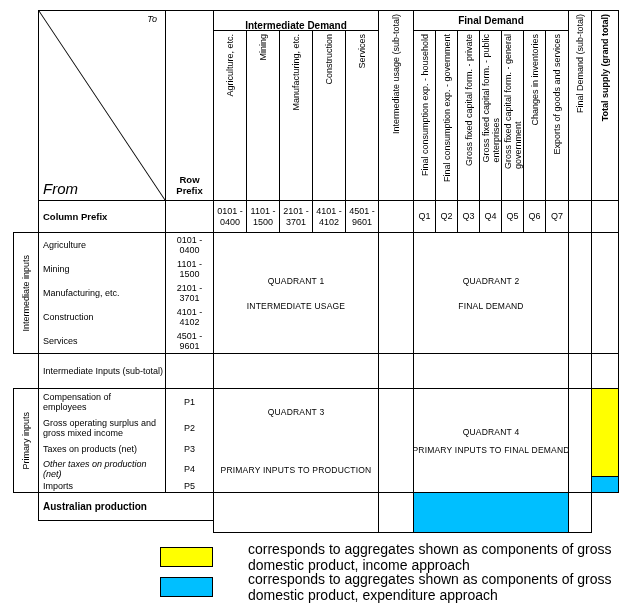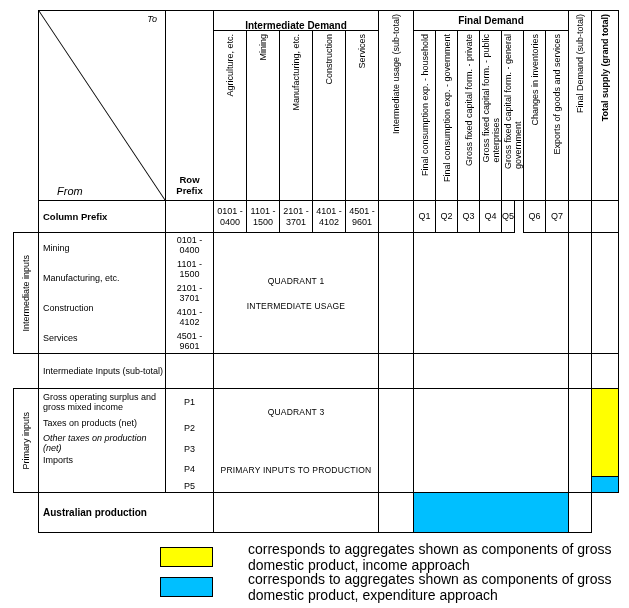--- a/index.html
+++ b/index.html
@@ -15,21 +15,21 @@
   .rotcenter .rot { writing-mode:vertical-rl; transform:rotate(180deg); font-size:9px; line-height:10px; }
   .stack { display:flex; flex-direction:column; }
   .slot { flex:1; display:flex; align-items:center; padding-left:4px; font-size:9px; line-height:10px; white-space:pre-line; }
   .pslot { flex:1; display:flex; align-items:center; justify-content:center; text-align:center; font-size:9px; line-height:10px; white-space:pre-line; }
   .quad { display:flex; flex-direction:column; align-items:center; justify-content:center; font-size:8.5px; letter-spacing:0.2px; white-space:nowrap; }
   .quad .sub1 { margin-top:15px; }
   .quad .sub2 { margin-top:8px; }
   .labelcell { display:flex; align-items:center; padding-left:4px; font-size:9px; white-space:nowrap; }
   .prefixcell { display:flex; align-items:center; justify-content:center; text-align:center; font-size:9px; line-height:11px; white-space:pre-line; }
   .corner-to { position:absolute; top:3px; right:8px; font-size:9px; font-style:italic; }
-  .corner-from { position:absolute; bottom:3px; left:18px; font-size:11px; font-style:italic;margin-top:26px; }
+  .corner-from { position:absolute; bottom:3px; left:4px; font-size:15px; font-style:italic;margin-top:26px; }
   .legend-text { position:absolute; display:flex; align-items:center; font-size:14px; }
 </style>
 </head>
 <body>
 
 <div id="stage">
 
   <div class="cell" style="left:38px; top:10px; width:128px; height:191px;">
     <svg style="position:absolute; left:0; top:0; width:100%; height:100%;" viewBox="0 0 100 100" preserveAspectRatio="none">
         <line x1="0" y1="0" x2="100" y2="100" stroke="#000" stroke-width="0.6"></line>
@@ -107,30 +107,31 @@
 3701</div>
   <div class="cell prefixcell" style="left:312px; top:200px; width:34px; height:33px;">4101 -
 4102</div>
   <div class="cell prefixcell" style="left:345px; top:200px; width:34px; height:33px;">4501 -
 9601</div>
   <div class="cell" style="left:378px; top:200px; width:36px; height:33px;"></div>
   <div class="cell prefixcell" style="left:413px; top:200px; width:23px; height:33px;">Q1</div>
   <div class="cell prefixcell" style="left:435px; top:200px; width:23px; height:33px;">Q2</div>
   <div class="cell prefixcell" style="left:457px; top:200px; width:23px; height:33px;">Q3</div>
   <div class="cell prefixcell" style="left:479px; top:200px; width:23px; height:33px;">Q4</div>
-  <div class="cell prefixcell" style="left:501px; top:200px; width:14px; height:33px;">Q5</div>
+  <div class="cell prefixcell" style="left:501px; top:200px; width:23px; height:33px;">Q5</div>
   <div class="cell prefixcell" style="left:523px; top:200px; width:23px; height:33px;">Q6</div>
   <div class="cell prefixcell" style="left:545px; top:200px; width:24px; height:33px;text-align:center;">Q7</div>
   <div class="cell" style="left:568px; top:200px; width:24px; height:33px;"></div>
   <div class="cell" style="left:591px; top:200px; width:28px; height:33px;"></div>
 
   <div class="cell rotcenter" style="left:13px; top:232px; width:26px; height:122px;">
       <span class="rot">Intermediate inputs</span>
     </div>
   <div class="cell stack" style="left:38px; top:232px; width:128px; height:122px;">
+    <div class="slot">Agriculture</div>
     <div class="slot">Mining</div>
     <div class="slot">Manufacturing, etc.</div>
     <div class="slot">Construction</div>
     <div class="slot">Services</div>
   </div>
   <div class="cell stack" style="left:165px; top:232px; width:49px; height:122px;">
     <div class="pslot">0101 -
 0400</div>
     <div class="pslot">1101 -
 1500</div>
@@ -139,59 +140,69 @@
     <div class="pslot">4101 -
 4102</div>
     <div class="pslot">4501 -
 9601</div>
   </div>
   <div class="cell quad" style="left:213px; top:232px; width:166px; height:122px;">
     <div>QUADRANT 1</div>
     <div class="sub1">INTERMEDIATE USAGE</div>
   </div>
   <div class="cell" style="left:378px; top:232px; width:36px; height:122px;"></div>
+  <div class="cell quad" style="left:413px; top:232px; width:156px; height:122px;">
+    <div>QUADRANT 2</div>
+    <div class="sub1">FINAL DEMAND</div>
+  </div>
   <div class="cell" style="left:568px; top:232px; width:24px; height:122px;"></div>
   <div class="cell" style="left:591px; top:232px; width:28px; height:122px;"></div>
 
   <div class="cell labelcell" style="left:38px; top:353px; width:128px; height:36px; overflow:visible;">Intermediate Inputs (sub-total)</div>
   <div class="cell" style="left:165px; top:353px; width:49px; height:36px;"></div>
   <div class="cell" style="left:213px; top:353px; width:166px; height:36px;"></div>
   <div class="cell" style="left:378px; top:353px; width:36px; height:36px;"></div>
   <div class="cell" style="left:413px; top:353px; width:156px; height:36px;"></div>
   <div class="cell" style="left:568px; top:353px; width:24px; height:36px;"></div>
   <div class="cell" style="left:591px; top:353px; width:28px; height:36px;"></div>
 
   <div class="cell rotcenter" style="left:13px; top:388px; width:26px; height:105px;">
       <span class="rot">Primary inputs</span>
     </div>
   <div class="cell stack" style="left:38px; top:388px; width:128px; height:105px;">
+    <div class="slot" style="flex:none; height:26px;">Compensation of
+employees</div>
     <div class="slot" style="flex:none; height:26px;">Gross operating surplus and
 gross mixed income</div>
     <div class="slot" style="flex:none; height:16px;">Taxes on products (net)</div>
     <div class="slot" style="flex:none; height:23px;font-style:italic;">Other taxes on production
 (net)</div>
     <div class="slot" style="flex:none; height:12px;">Imports</div>
   </div>
   <div class="cell stack" style="left:165px; top:388px; width:49px; height:105px;">
     <div class="pslot" style="flex:none; height:26px;">P1</div>
     <div class="pslot" style="flex:none; height:26px;">P2</div>
     <div class="pslot" style="flex:none; height:16px;">P3</div>
     <div class="pslot" style="flex:none; height:23px;">P4</div>
     <div class="pslot" style="flex:none; height:12px;">P5</div>
   </div>
   <div class="cell quad" style="left:213px; top:388px; width:166px; height:105px;gap:40px;">
     <div>QUADRANT 3</div>
     <div class="sub2">PRIMARY INPUTS TO PRODUCTION</div>
   </div>
   <div class="cell" style="left:378px; top:388px; width:36px; height:105px;"></div>
+  <div class="cell quad" style="left:413px; top:388px; width:156px; height:105px;">
+    <div>QUADRANT 4</div>
+    <div class="sub2">PRIMARY INPUTS TO FINAL DEMAND</div>
+  </div>
   <div class="cell" style="left:568px; top:388px; width:24px; height:105px;"></div>
   <div class="cell" style="left: 591px; top: 388px; width: 28px; height: 89px; background-color: rgb(255, 255, 0);"></div>
   <div class="cell" style="left: 591px; top: 476px; width: 28px; height: 17px; background-color: rgb(0, 191, 255);"></div>
 
-  <div class="cell labelcell bold" style="left:38px; top:492px; width:176px; height:41px; font-size:10px;">Australian production</div>
+  <div class="cell labelcell bold" style="left:38px; top:492px; width:176px; height:29px; font-size:10px;">Australian production</div>
   <div class="cell" style="left:213px; top:492px; width:166px; height:41px;"></div>
   <div class="cell" style="left:378px; top:492px; width:36px; height:41px;"></div>
   <div class="cell" style="left: 413px; top: 492px; width: 156px; height: 41px; background-color: rgb(0, 191, 255);"></div>
   <div class="cell" style="left:568px; top:492px; width:24px; height:41px;"></div>
 
   <div class="cell" style="left: 160px; top: 547px; width: 53px; height: 20px; background-color: rgb(255, 255, 0);"></div>
   <div class="legend-text" style="left:248px; top:547px; width:378px; height:20px;">corresponds to aggregates shown as components of gross domestic product, income approach</div>
   <div class="cell" style="left: 160px; top: 577px; width: 53px; height: 20px; background-color: rgb(0, 191, 255);"></div>
   <div class="legend-text" style="left:248px; top:577px; width:378px; height:20px;">corresponds to aggregates shown as components of gross domestic product, expenditure approach</div>
 

